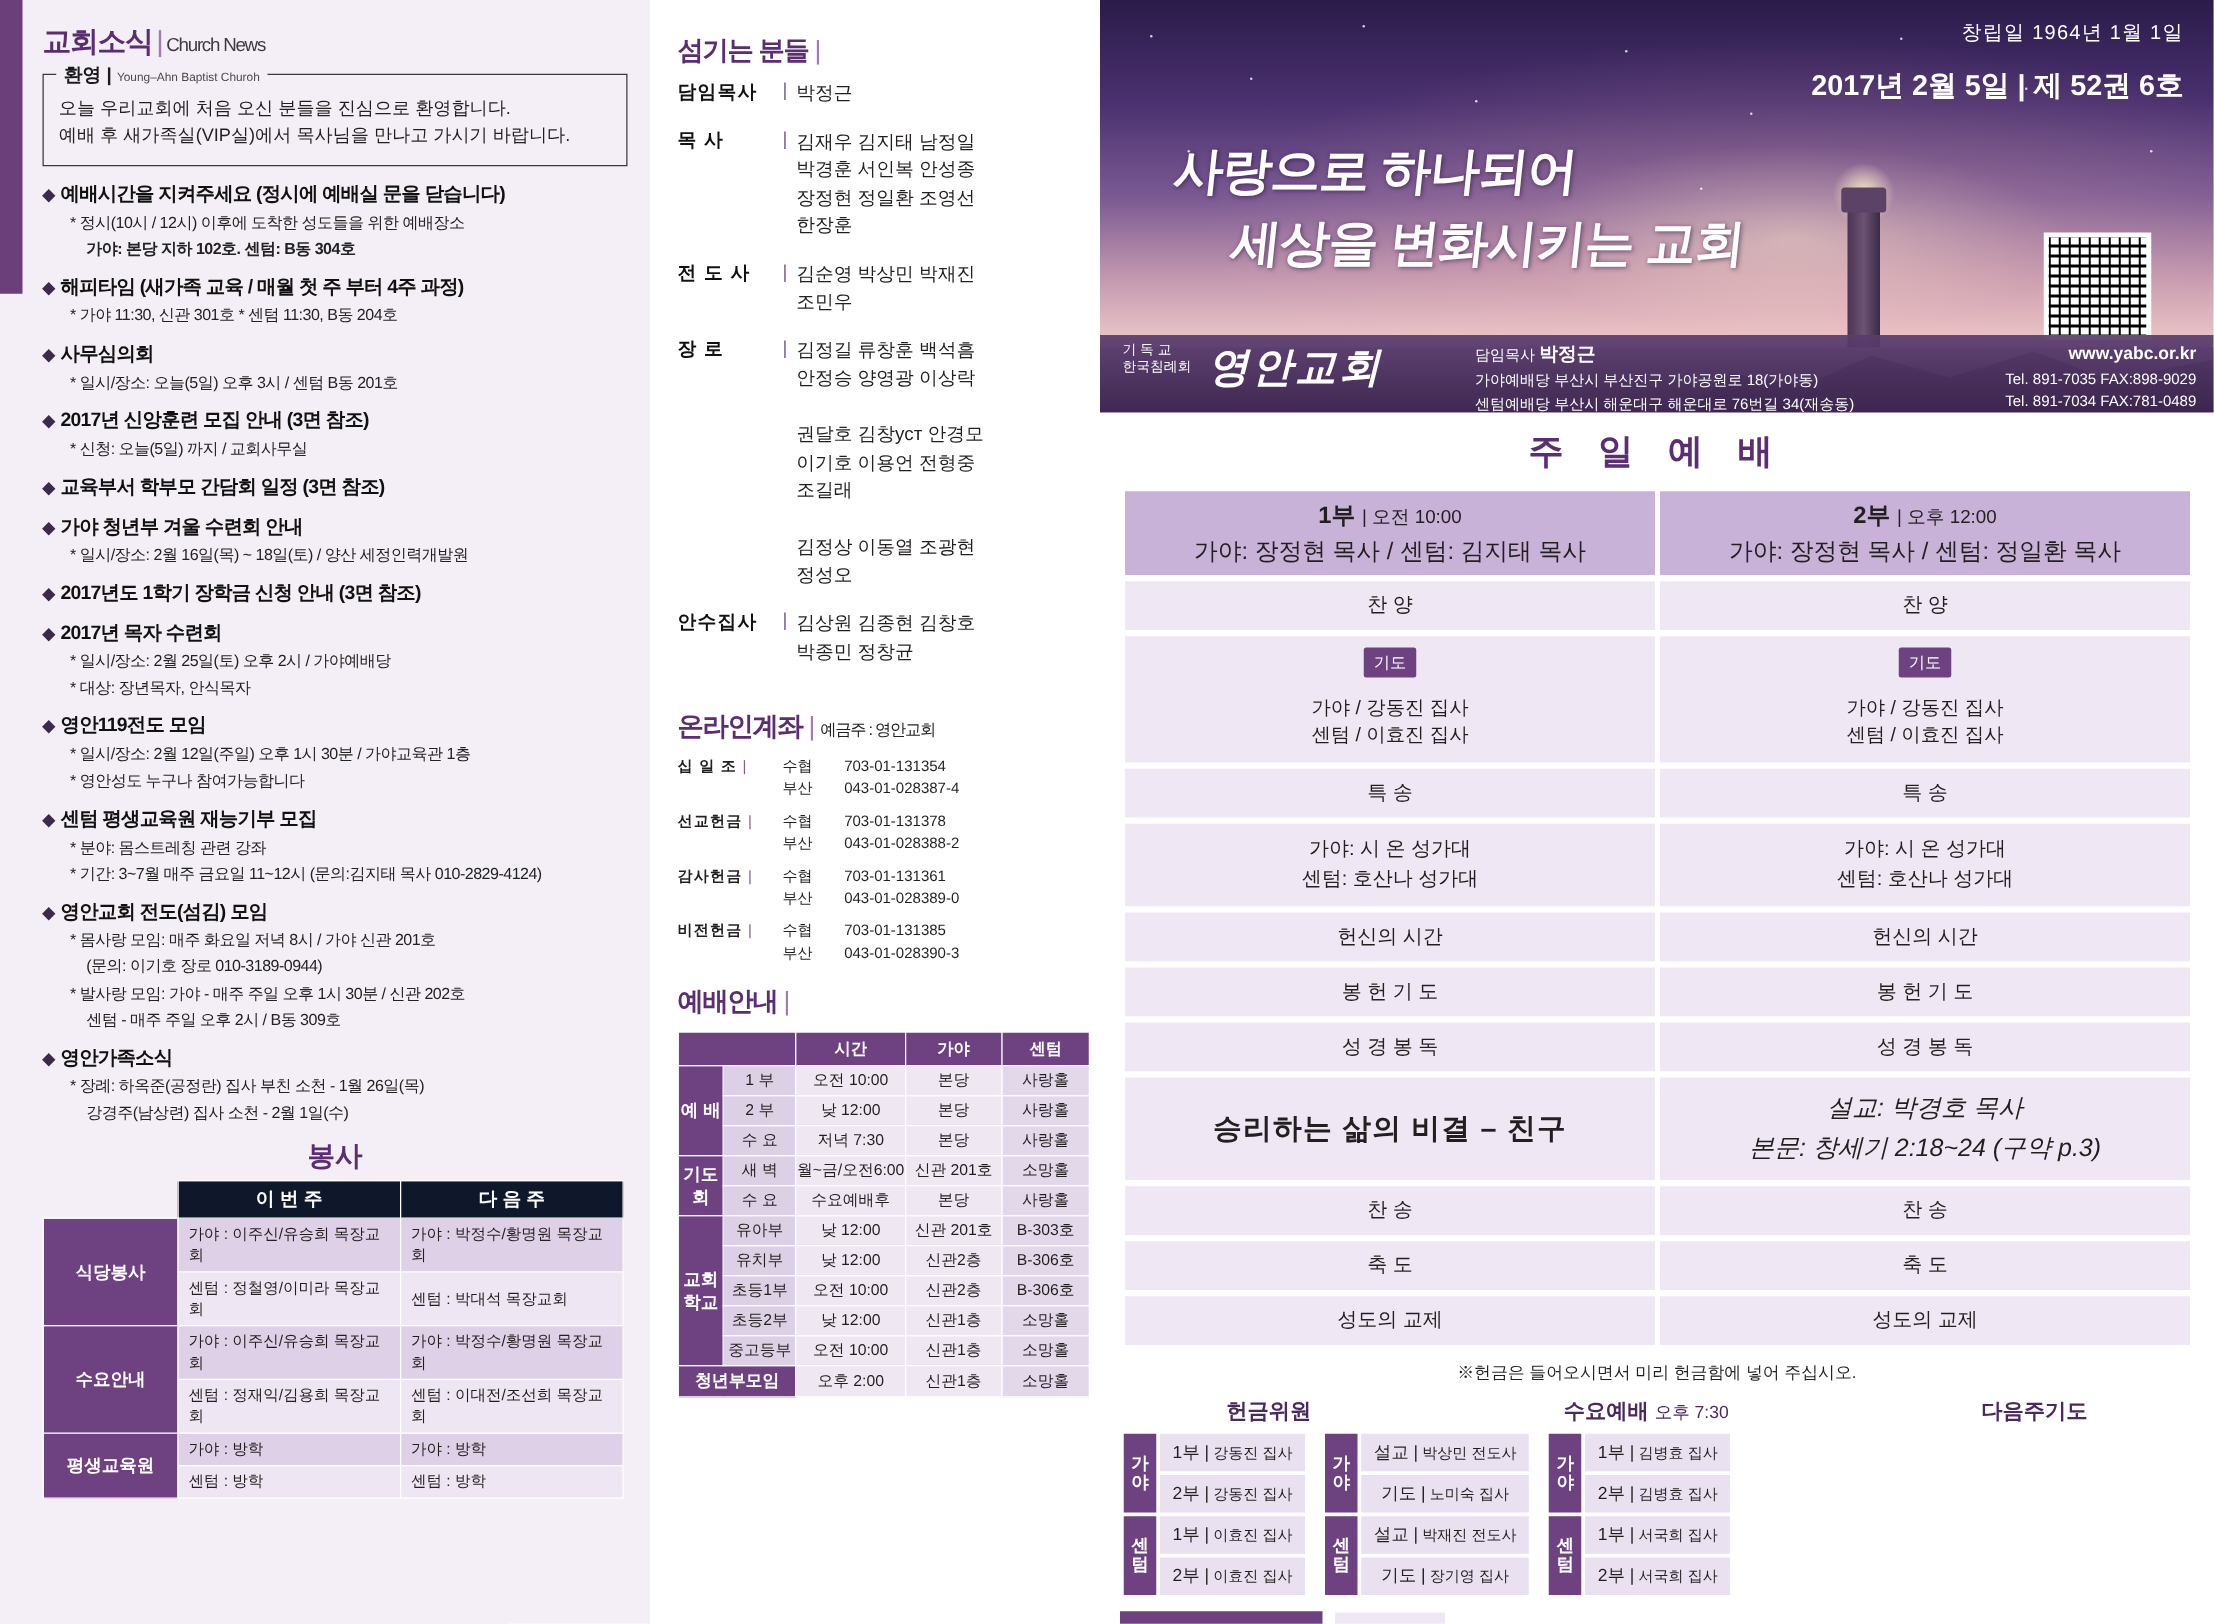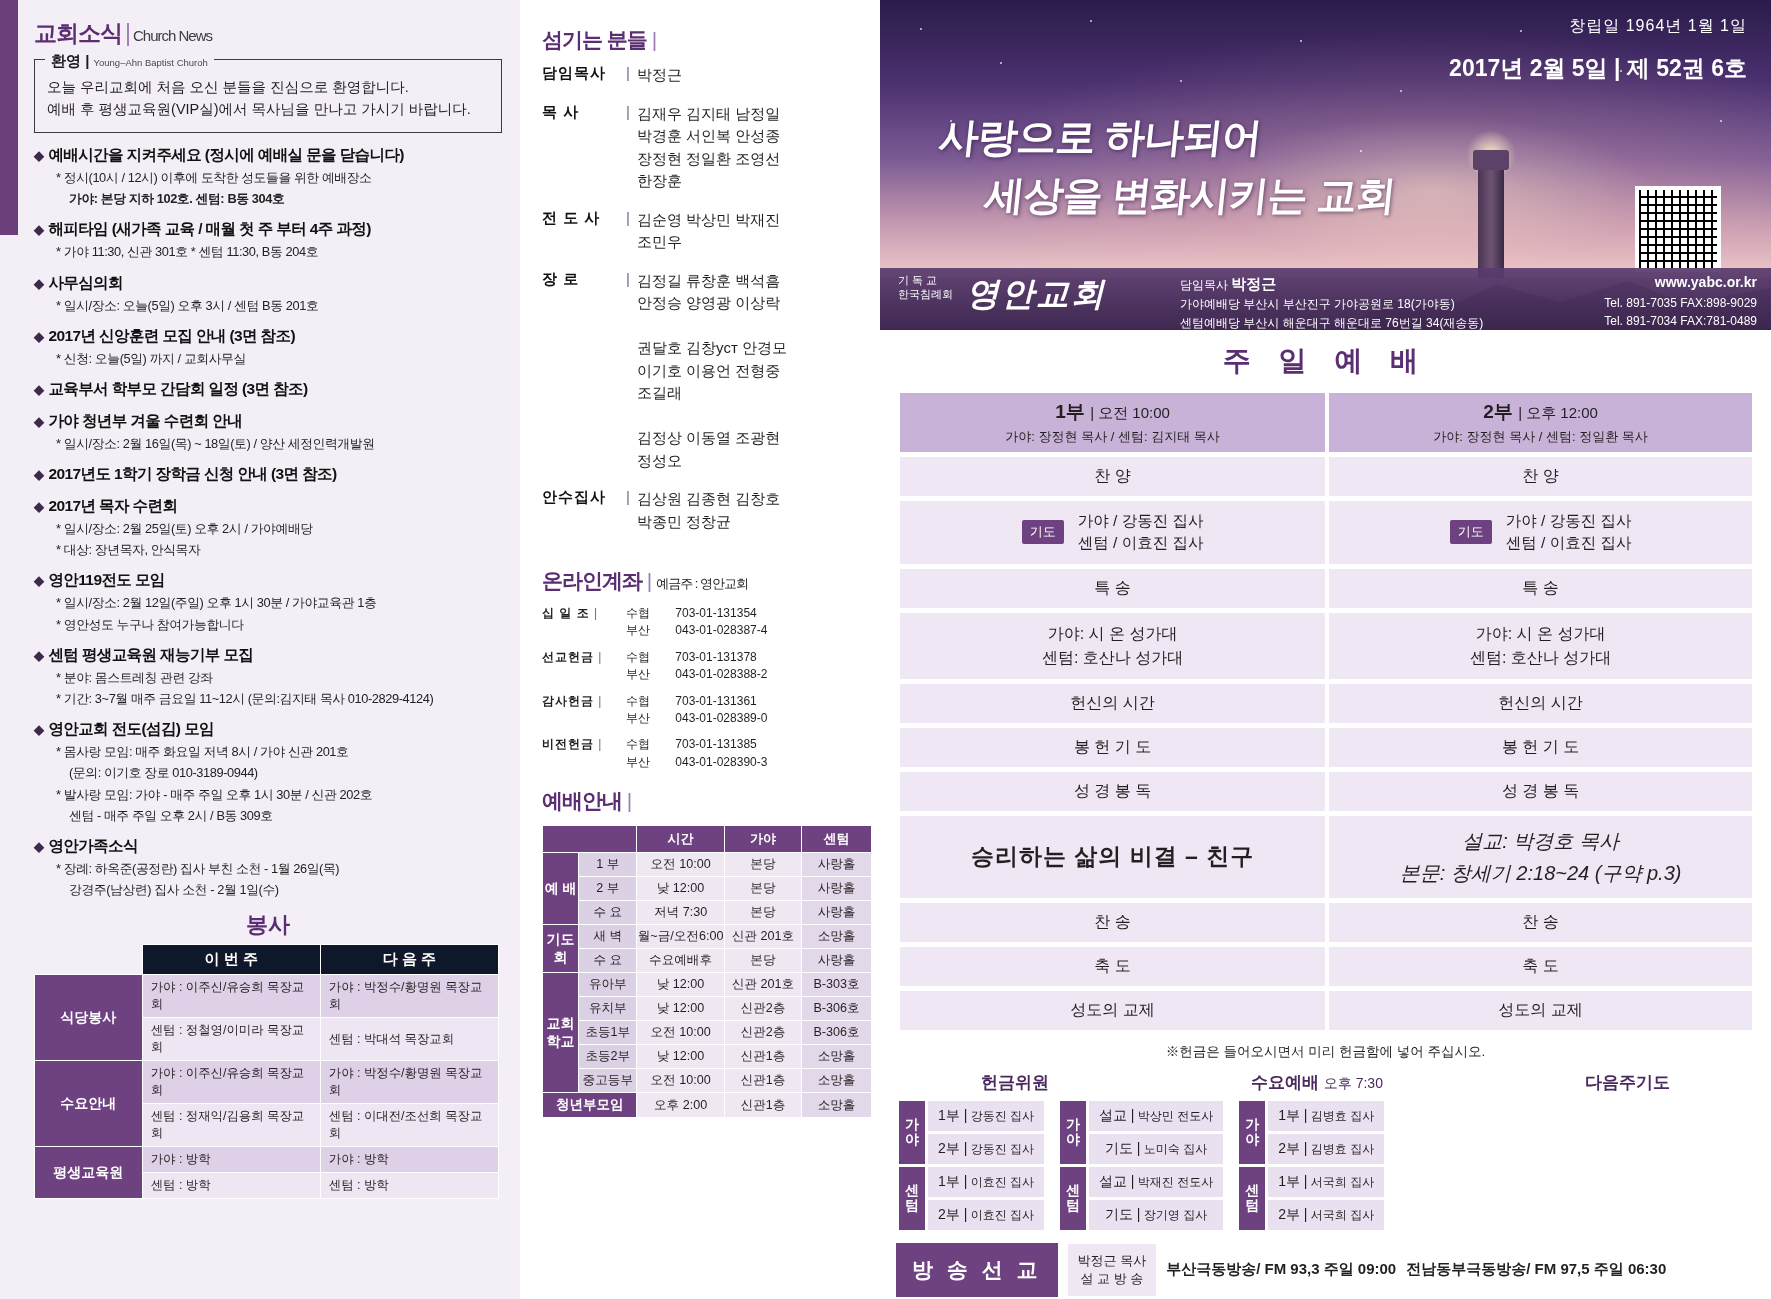--- a/index.html
+++ b/index.html
@@ -144,23 +144,23 @@
   .logo-right { position:absolute; right:14px; top:4px; font-size:12px; line-height:1.55; text-align:right; }
   .logo-right .url { font-size:14px; font-weight:bold; }
 
   .sunday-title { text-align:center; font-size:28px; font-weight:bold; color:#5b2d72; letter-spacing:10px; margin:12px 0 8px 0; }
 
   .ord { width:860px; margin:0 16px; border-collapse:separate; border-spacing:4px 5px; font-size:16px; }
   .ord td { background:#efe8f4; text-align:center; padding:9px 0; }
   .ord td.head { background:#c9b2d8; padding:6px 0; }
   .ord .h1 { font-size:19px; font-weight:bold; }
   .ord .h1 .sm { font-size:15px; font-weight:normal; }
-  .ord .hsub { font-size:13px; margin-top:3px; }
+  .ord .hsub { font-size:19px; margin-top:3px; }
   .ord td.pray { background:#efe8f4; }
-  .pray-wrap { display:flex; align-items:center; justify-content:center; gap:14px; }
+  .pray-wrap { display:flex; align-items:center; justify-content:center; gap:14px;flex-direction:column; }
   .pray-badge { background:#6e4280; color:#fff; font-size:13px; padding:3px 8px; border-radius:2px; }
   .pray-lines { font-size:15.5px; line-height:1.45; text-align:left; }
   .sermon { font-size:23px; font-weight:bold; letter-spacing:1px; }
   .sermon-meta { font-size:20px; line-height:1.6; text-align:left; padding-left:26px;font-style:italic; }
   .note { text-align:center; font-size:13.5px; margin:8px 0 10px 0; }
 
   .bottom-head { display:flex; justify-content:space-around; font-size:17px; font-weight:bold; color:#4a2a5e; margin-bottom:4px; }
   .bottom-grid { display:flex; gap:10px; margin:0 16px; }
   .bt { border-collapse:separate; border-spacing:3px; font-size:14px; }
   .bt td { background:#e9e0f0; padding:6px 10px; text-align:center; white-space:nowrap; }
@@ -182,21 +182,21 @@
       <span>교회소식</span><span class="bar">|</span><span class="en">Church News</span>
     </div>
 
     <div class="welcome-box">
       <div class="welcome-tag">
         <span>환영</span>
         <span class="bar">|</span>
         <span class="sub">Young–Ahn Baptist Churoh</span>
       </div>
       <div>오늘 우리교회에 처음 오신 분들을 진심으로 환영합니다.</div>
-      <div>예배 후 평생교육원(VIP실)에서 목사님을 만나고 가시기 바랍니다.</div>
+      <div>예배 후 새가족실(VIP실)에서 목사님을 만나고 가시기 바랍니다.</div>
     </div>
 
     <ul class="news" id="news-list">
         <li>
           <div class="news-head"><span class="dia">◆</span>예배시간을 지켜주세요 (정시에 예배실 문을 닫습니다)</div>
           <div class="news-sub">* 정시(10시 / 12시) 이후에 도착한 성도들을 위한 예배장소</div>
           <div class="news-sub " style="padding-left: 13px; font-weight: bold;">가야: 본당 지하 102호. 센텀: B동 304호</div>
         </li>
         <li>
           <div class="news-head"><span class="dia">◆</span>해피타임 (새가족 교육 / 매월 첫 주 부터 4주 과정)</div>

